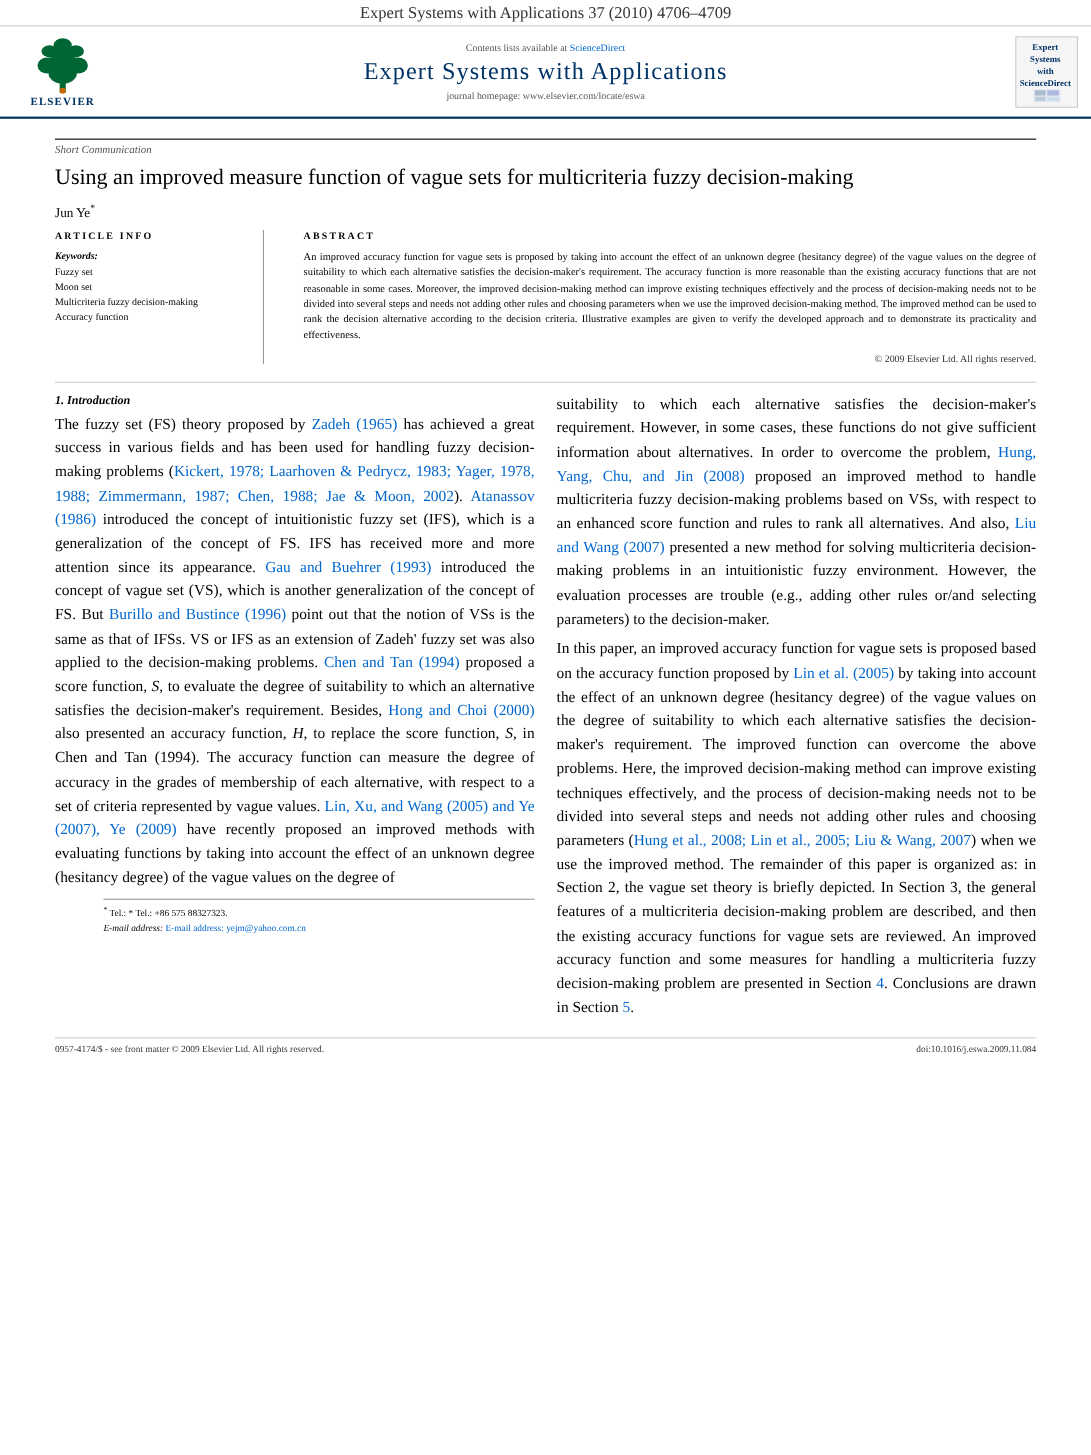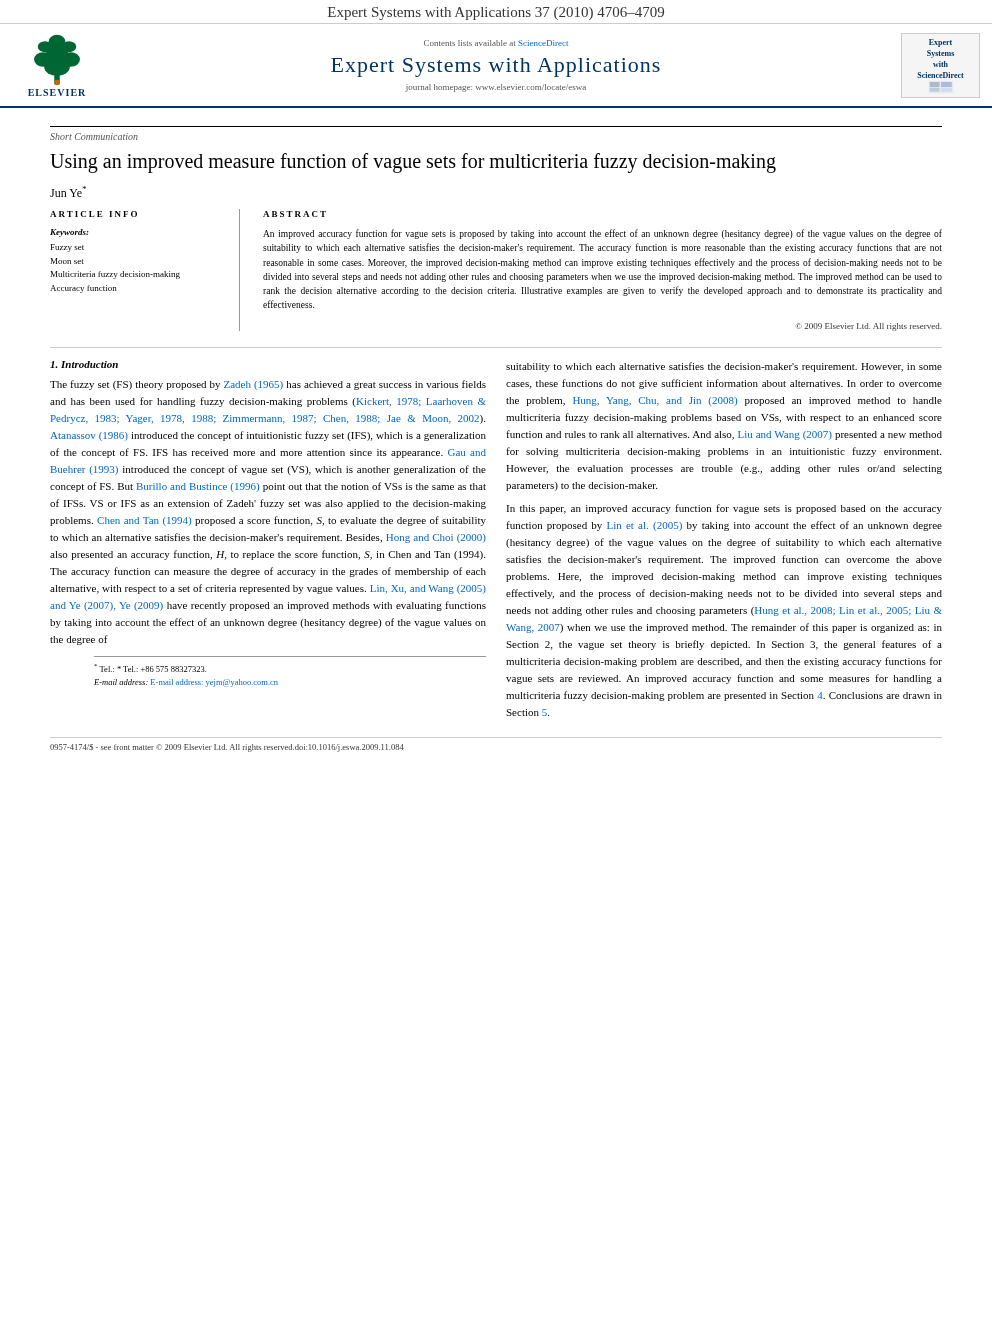--- a/index.html
+++ b/index.html
@@ -79,26 +79,26 @@
     }
 
     .journal-logo-right {
       width: 90px;
       flex-shrink: 0;
       display: flex;
       justify-content: flex-end;
     }
 
     .logo-box {
-      width: 79px;
+      width: 57px;
       height: 65px;
       border: 1px solid #ccc;
       display: flex;
       flex-direction: column;
-      align-items: center;
+      align-items: flex-start;
       justify-content: center;
       font-size: 8px;
       color: #003366;
       padding: 3px;
       background: #f5f5f5;
     }
 
     
     .main-content {
       padding: 10px 50px 20px 50px;
@@ -136,21 +136,21 @@
       font-style: italic;
       color: #333;
       margin-bottom: 10px;
       border-bottom: 1px solid #999;
       padding-bottom: 10px;
     }
 
     
     .article-abstract-row {
       display: flex;
-      gap: 23px;
+      gap: 36px;
       margin-top: 8px;
     }
 
     .article-info {
       width: 190px;
       flex-shrink: 0;
       border-right: 1px solid #999;
       padding-right: 12px;
     }
 
@@ -216,21 +216,21 @@
     }
 
     .section-heading {
       font-size: 11px;
       font-weight: bold;
       font-style: italic;
       margin-bottom: 6px;
     }
 
     .body-para {
-      font-size: 11px;
+      font-size: 14px;
       line-height: 1.55;
       text-align: justify;
       margin-bottom: 6px;
     }
 
     .body-para a, .ref-link {
       color: #0066cc;
       text-decoration: none;
     }
 
@@ -244,21 +244,21 @@
     .footnote-text {
       font-size: 8.5px;
       line-height: 1.5;
     }
 
     .bottom-bar {
       margin-top: 10px;
       border-top: 1px solid #ccc;
       padding-top: 4px;
       display: flex;
-      justify-content: flex-start;
+      justify-content: space-between;
       font-size: 8.5px;
       color: #333;
     }
   </style>
 </head>
 <body>
 
 <div class="top-bar">
   <span>Expert Systems with Applications 37 (2010) 4706–4709</span>
 </div>

